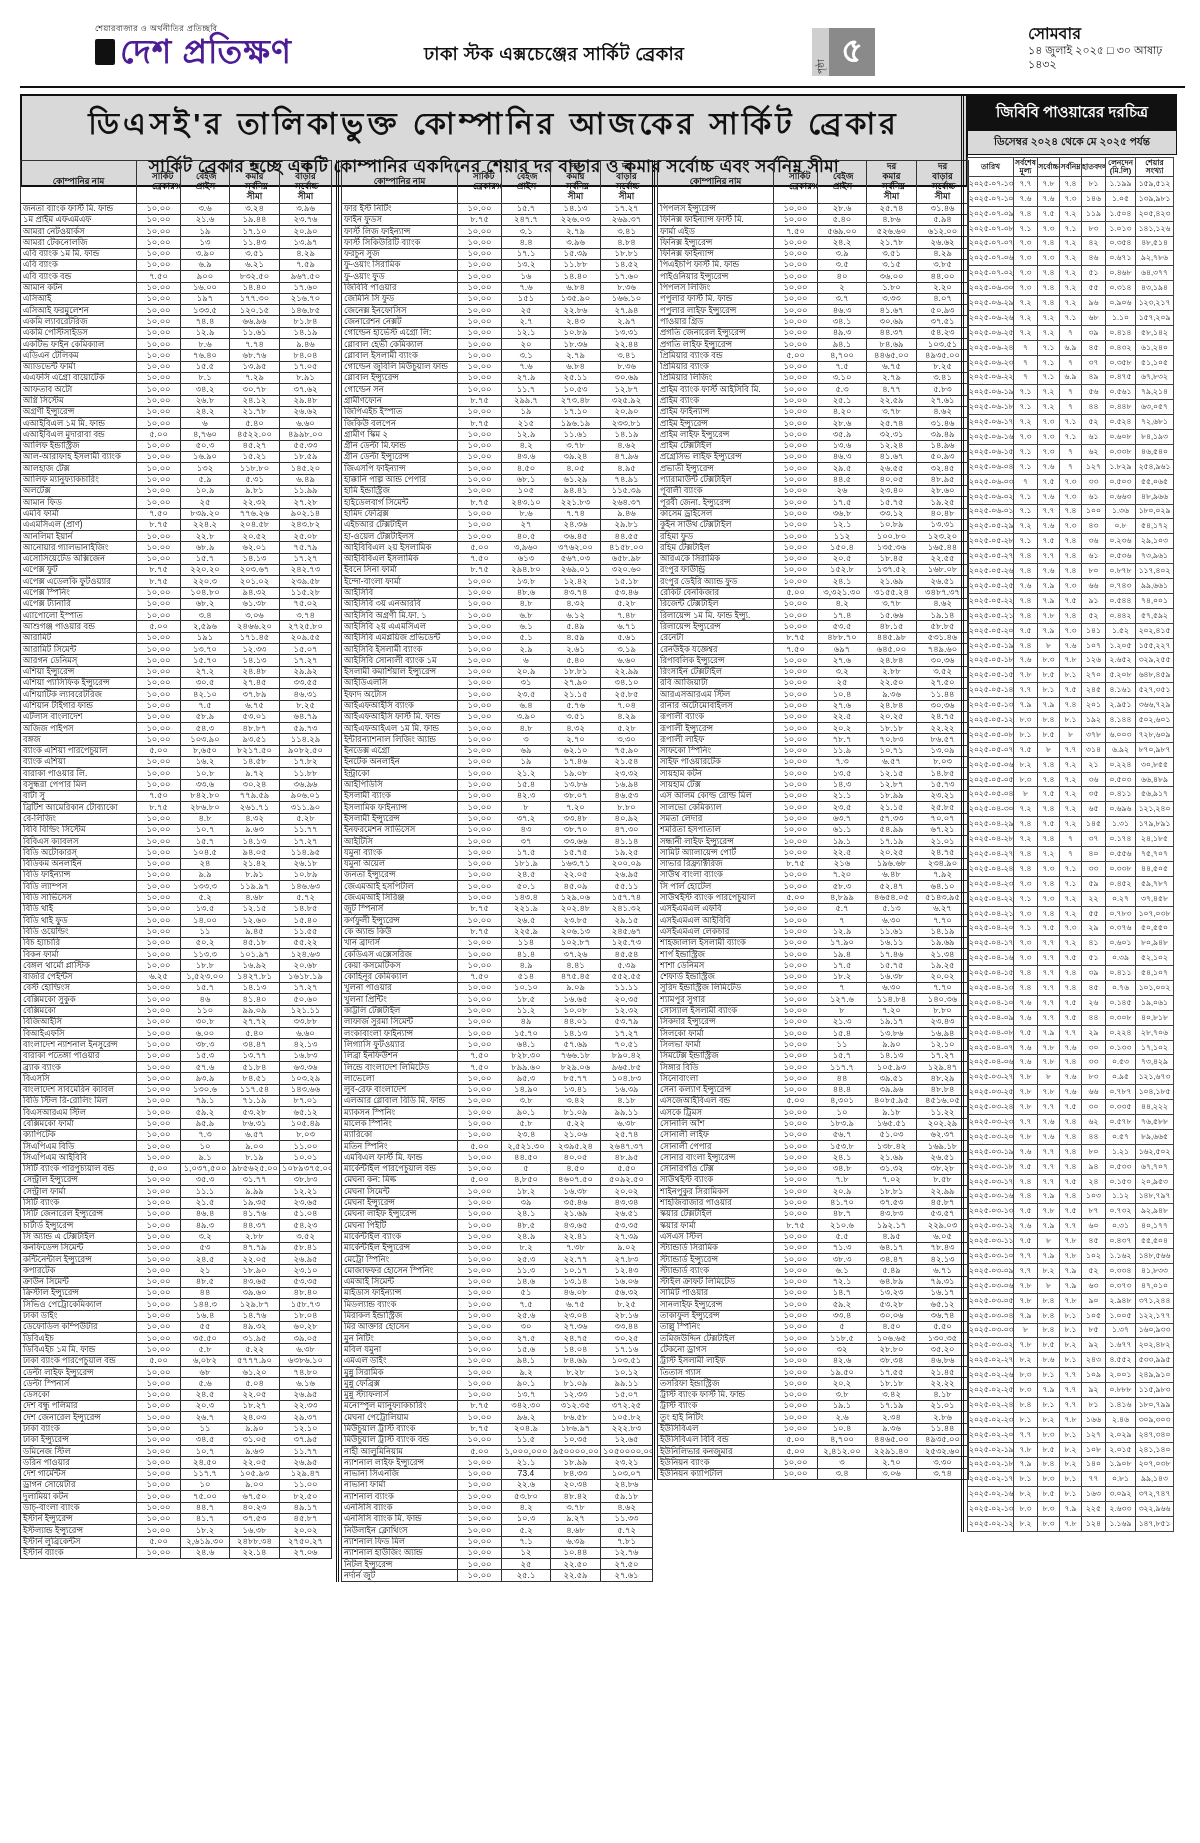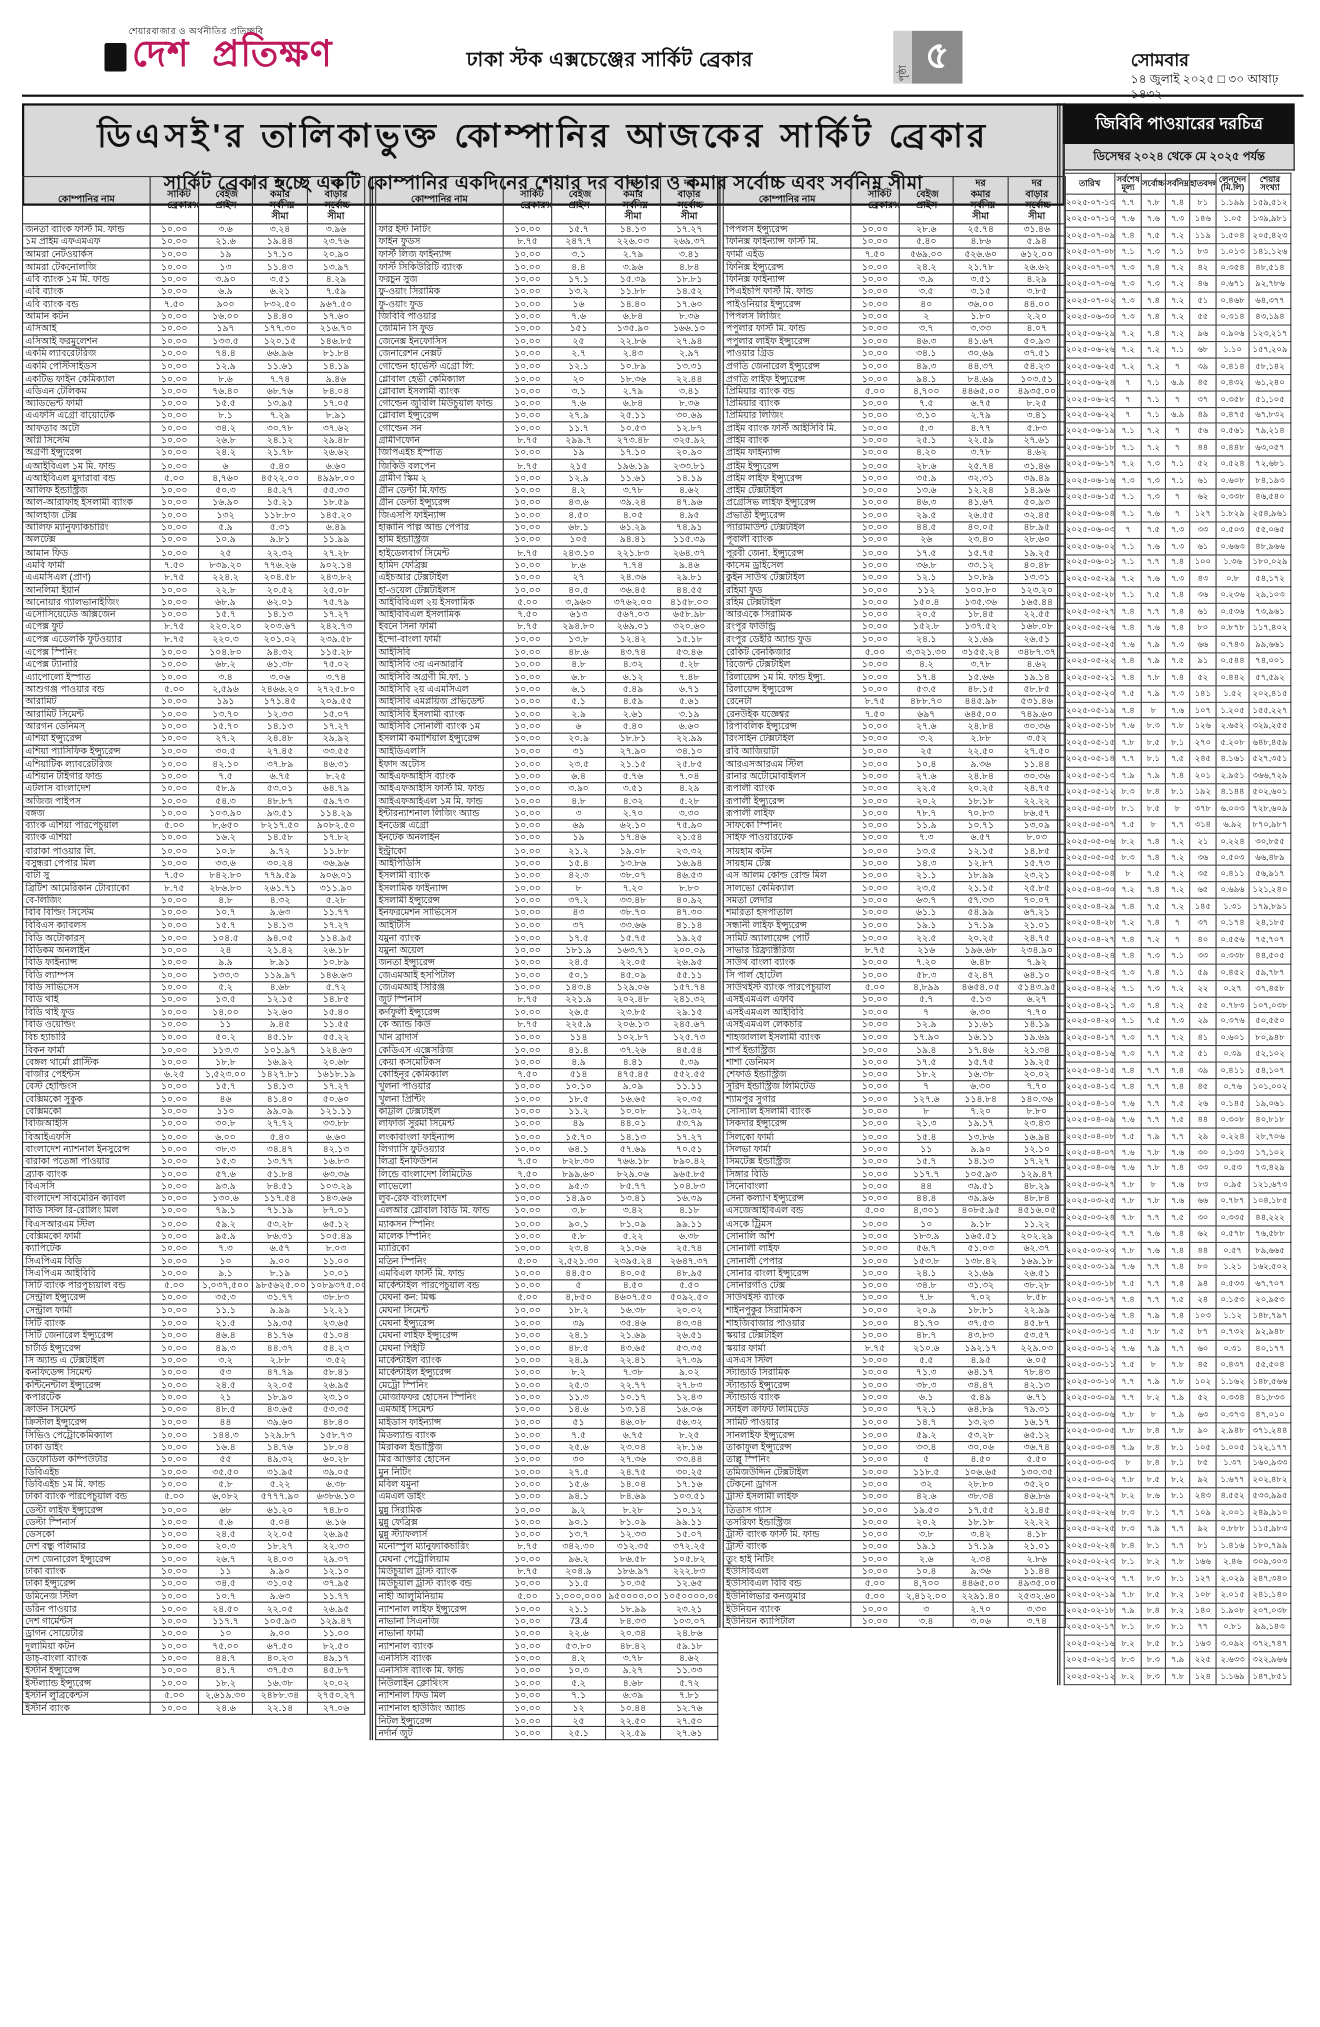--- a/index.html
+++ b/index.html
@@ -1,31 +1,31 @@
 <!DOCTYPE html>
 <html><head>
 <meta charset="utf-8">
 <style>
   html,body{margin:0;padding:0;background:#e9e9e9;}
   #page{position:relative;width:1200px;height:1843px;background:#ffffff;
         font-family:"Liberation Sans","DejaVu Sans",sans-serif;color:#111;overflow:hidden;}
   
   #masthead{position:absolute;left:20px;top:22px;width:1165px;height:62px;}
   #logo-block{position:absolute;left:75px;top:0;}
-  #logo-tagline{font-size:8px;letter-spacing:.5px;color:#222;margin-left:22px;}
+  #logo-tagline{font-size:8px;letter-spacing:.5px;color:#222;}
   #logo-row{display:flex;align-items:center;gap:5px;}
   #logo-mark{width:20px;height:26px;background:#111;display:inline-block;border-radius:2px;}
-  #logo-text{font-size:33px;font-weight:bold;letter-spacing:1px;color:#be185d;line-height:1;font-family:Liberation Mono, monospace;}
+  #logo-text{font-size:33px;font-weight:bold;letter-spacing:1px;color:#4c1d95;line-height:1;}
   #head-title{position:absolute;left:404px;top:18px;font-size:18px;font-weight:bold;letter-spacing:.5px;}
   #page-badge{position:absolute;left:792px;top:6px;display:flex;align-items:stretch;}
   #badge-label{writing-mode:vertical-rl;transform:rotate(180deg);font-size:9px;background:#cfcfcf;color:#222;
                padding:2px 1px;display:flex;align-items:center;}
   #badge-num{width:46px;height:48px;background:#8a8a8a;color:#fff;font-size:34px;font-weight:bold;
              display:flex;align-items:center;justify-content:center;}
-  #date-block{position:absolute;left:1008px;top:24px;line-height:1.25;}
+  #date-block{position:absolute;left:1008px;top:2px;line-height:1.25;}
   #date-day{font-size:16px;font-weight:bold;}
   #date-line{font-size:11px;}
   #head-rule{position:absolute;left:20px;top:86px;width:1165px;height:0;border-top:2px solid #111;}
   
   #banner{position:absolute;left:20px;top:94px;width:944px;border:2px solid #111;background:#d9d9d9;}
   #banner h1{margin:0;padding:4px 16px 2px;font-size:30px;font-weight:bold;letter-spacing:4px;text-align:center;white-space:nowrap;overflow:hidden;}
   #banner .sub{padding:0 8px 4px;font-size:17px;font-weight:bold;letter-spacing:.5px;text-align:center;white-space:nowrap;}
   
   .colgroup{position:absolute;top:160px;width:313px;}
   #col1{left:20px;} #col2{left:336px;border-left:3px double #111;padding-left:2px;}

